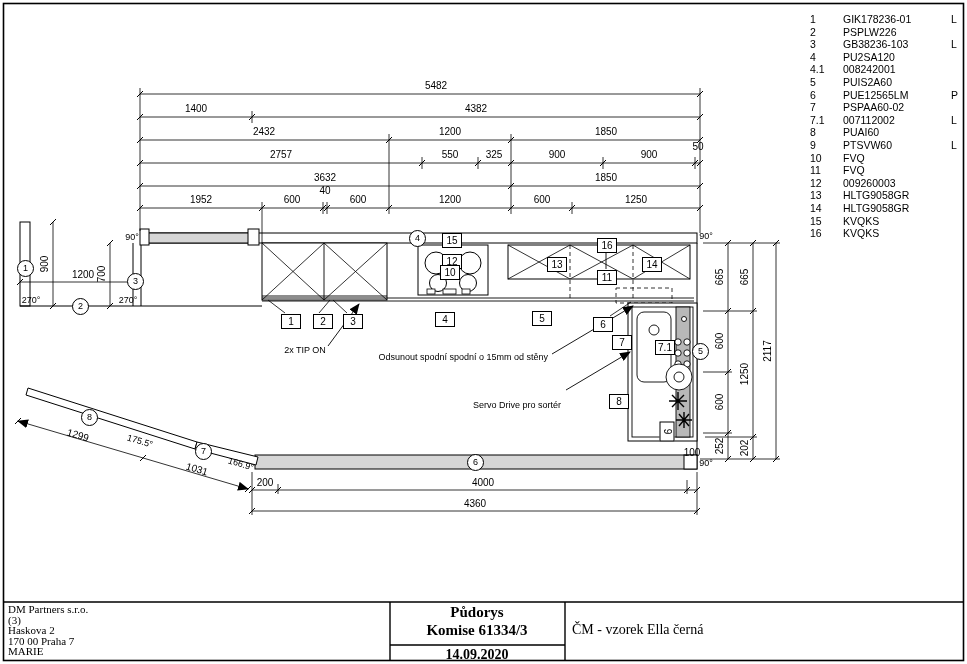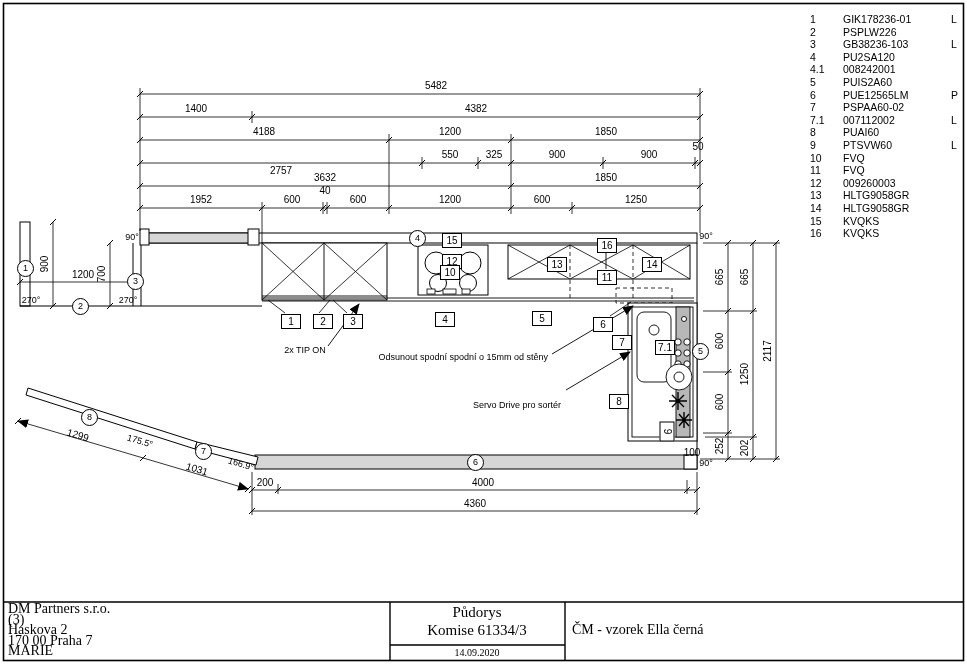--- a/index.html
+++ b/index.html
@@ -18,21 +18,21 @@
   .nbox.rot90{transform:rotate(90deg);}
   .ann{position:absolute;font-size:9px;white-space:nowrap;}
   .ann.ctr{transform:translate(-50%,-50%);}
   .plist{position:absolute;left:810px;top:13px;width:153px;font-size:10.5px;}
   .prow{display:flex;height:12.6px;line-height:12.6px;}
   .pnum{width:33px;}
   .pcode{flex:1;}
   .pflag{width:12px;}
   .tb{position:absolute;white-space:nowrap;}
   .serif{font-family:"Liberation Serif",serif;}
-  .tb.ctr{transform:translateX(-50%);text-align:left;}
+  .tb.ctr{transform:translateX(-50%);text-align:left;font-weight:bold;}
 </style>
 </head>
 <body>
 
 <div id="page">
 
   <svg id="linework" width="967" height="664" viewBox="0 0 967 664">
     <defs>
       <marker id="ah" markerWidth="11" markerHeight="9" refX="10" refY="4.5" orient="auto-start-reverse" markerUnits="userSpaceOnUse">
         <path d="M0 0 L11 4.5 L0 9 Z" fill="#000"></path>
@@ -229,24 +229,24 @@
     <div class="prow">
         <span class="pnum">16</span>
         <span class="pcode">KVQKS</span>
         <span class="pflag"></span>
       </div>
   </div>
 
   <div class="dim" style="left:436px;top:85px">5482</div>
   <div class="dim" style="left:196px;top:108px">1400</div>
   <div class="dim" style="left:476px;top:108px">4382</div>
-  <div class="dim" style="left:264px;top:131px">4188</div>
+  <div class="dim" style="left:264px;top:131px">2432</div>
   <div class="dim" style="left:450px;top:131px">1200</div>
   <div class="dim" style="left:606px;top:131px">1850</div>
-  <div class="dim" style="left:281px;top:170px">2757</div>
+  <div class="dim" style="left:281px;top:154px">2757</div>
   <div class="dim" style="left:450px;top:154px">550</div>
   <div class="dim" style="left:494px;top:154px">325</div>
   <div class="dim" style="left:557px;top:154px">900</div>
   <div class="dim" style="left:649px;top:154px">900</div>
   <div class="dim" style="left:698px;top:146px">50</div>
   <div class="dim" style="left:325px;top:177px">3632</div>
   <div class="dim" style="left:606px;top:177px">1850</div>
   <div class="dim" style="left:201px;top:199px">1952</div>
   <div class="dim" style="left:292px;top:199px">600</div>
   <div class="dim" style="left:325px;top:190px">40</div>
@@ -308,25 +308,25 @@
   <div class="nbox" style="left:597px;top:238px">16</div>
   <div class="nbox" style="left:597px;top:270px">11</div>
   <div class="nbox" style="left:642px;top:257px">14</div>
   <div class="nbox" style="left:655px;top:340px">7.1</div>
   <div class="nbox rot90" style="left:657px;top:424px">9</div>
 
   <div class="ann ctr" style="left:305px;top:350px">2x TIP ON</div>
   <div class="ann" style="right:419px;top:352px">Odsunout spodní spodní o 15mm od stěny</div>
   <div class="ann" style="right:406px;top:400px">Servo Drive pro sortér</div>
 
-  <div class="tb serif" style="left:8px;top:604px;font-size:14px;line-height:10.6px">
+  <div class="tb serif" style="left:8px;top:604px;font-size:11px;line-height:10.6px">
     <div>DM Partners s.r.o.</div>
     <div>(3)</div>
     <div>Haskova 2</div>
     <div>170 00 Praha 7</div>
     <div>MARIE</div>
   </div>
   <div class="tb serif ctr" style="left:477px;top:604px;font-size:15px">Půdorys</div>
   <div class="tb serif ctr" style="left:477px;top:622px;font-size:15px">Komise 61334/3</div>
-  <div class="tb serif ctr" style="left:477px;top:647px;font-size:10px">14.09.2020</div>
+  <div class="tb serif ctr" style="left:477px;top:647px;font-size:14px">14.09.2020</div>
   <div class="tb serif" style="left:572px;top:622px;font-size:14px">ČM - vzorek Ella černá</div>
 
 </div>
 
 </body></html>

